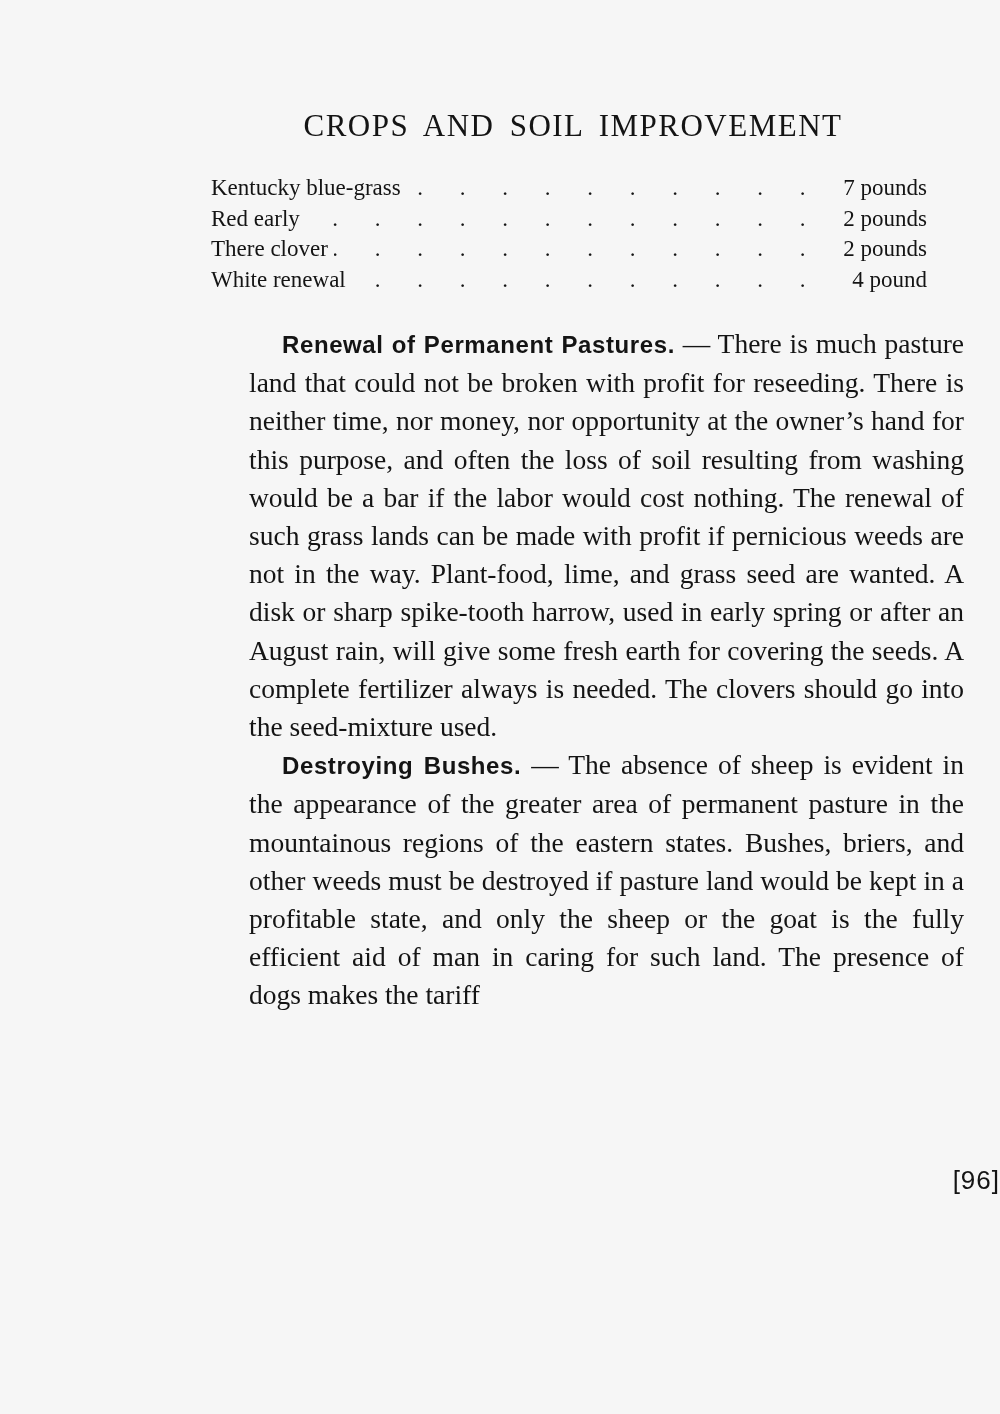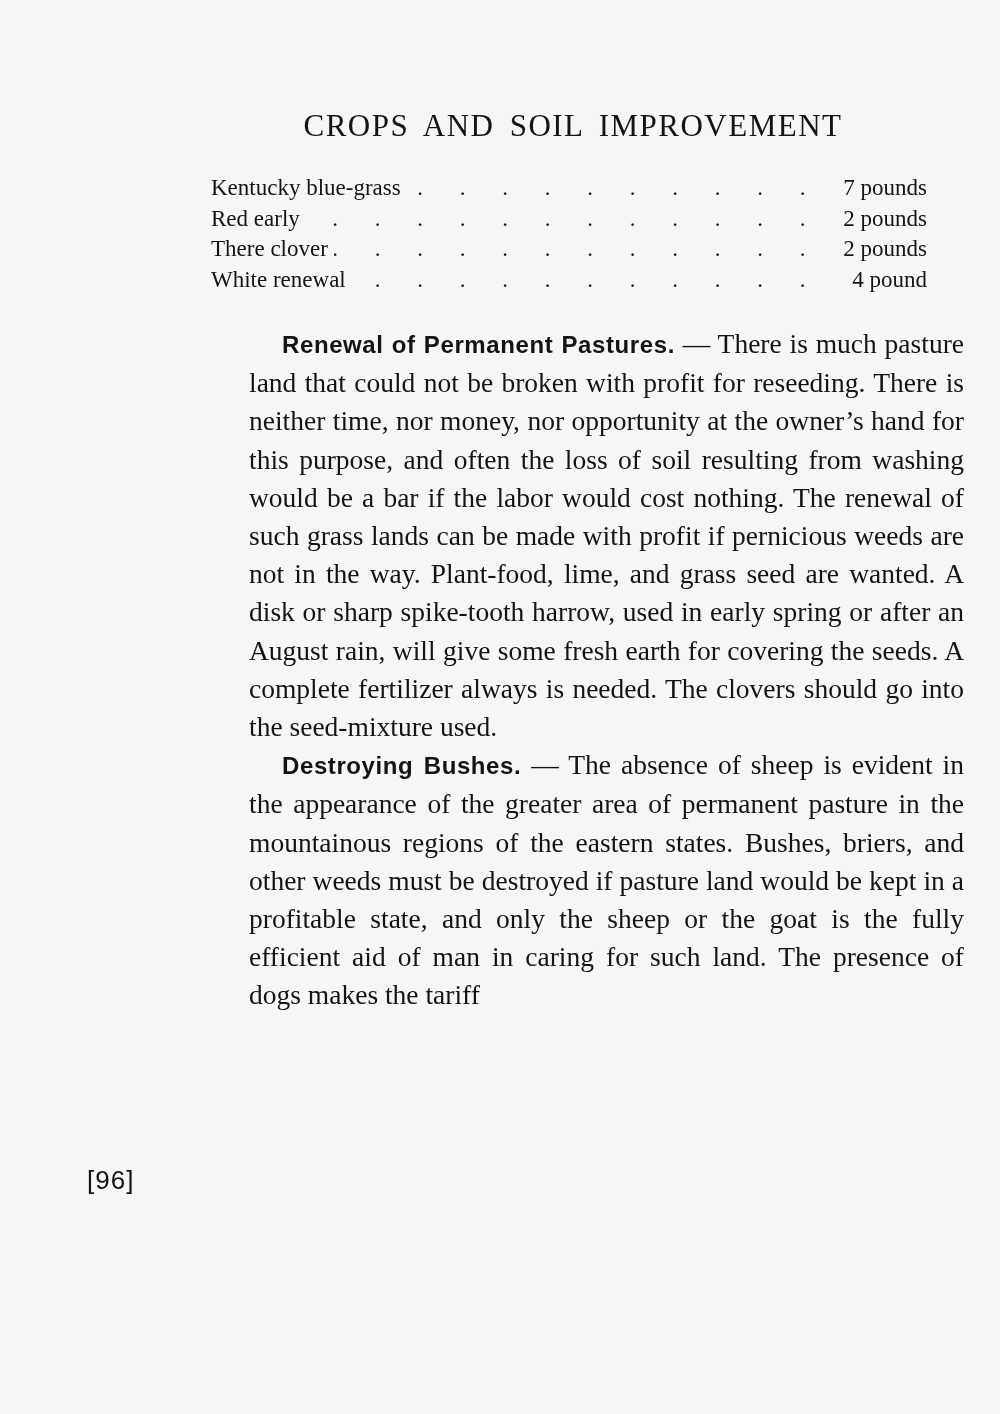--- a/index.html
+++ b/index.html
@@ -29,21 +29,21 @@
     }
     .seed-qty { white-space: nowrap; width: 104px; text-align: right; }
     .body-text {
       position: absolute; left: 210px; top: 325px; width: 715px;
       font-size: 27.5px; line-height: 38.2px; text-align: justify; margin-left: 39px;
     }
     .para { margin: 0; text-indent: 33px; }
     .para-head { font-family: "Liberation Sans", "DejaVu Sans", sans-serif; font-weight: bold; font-size: 24px; letter-spacing: 0.6px; }
     .page-number {
       position: absolute; left: 0; width: 1000px; top: 1165px;
-      text-align: left; font-size: 26px; padding-left: 87px; box-sizing: border-box;
+      text-align: right; font-size: 26px; padding-left: 87px; box-sizing: border-box;
       font-family: "Liberation Sans", "DejaVu Sans", sans-serif; letter-spacing: 1px;
     }
   </style>
 </head>
 <body>
 
 <div class="page-header">CROPS AND SOIL IMPROVEMENT</div>
 
 <div class="seed-list">
   <div class="seed-row">

